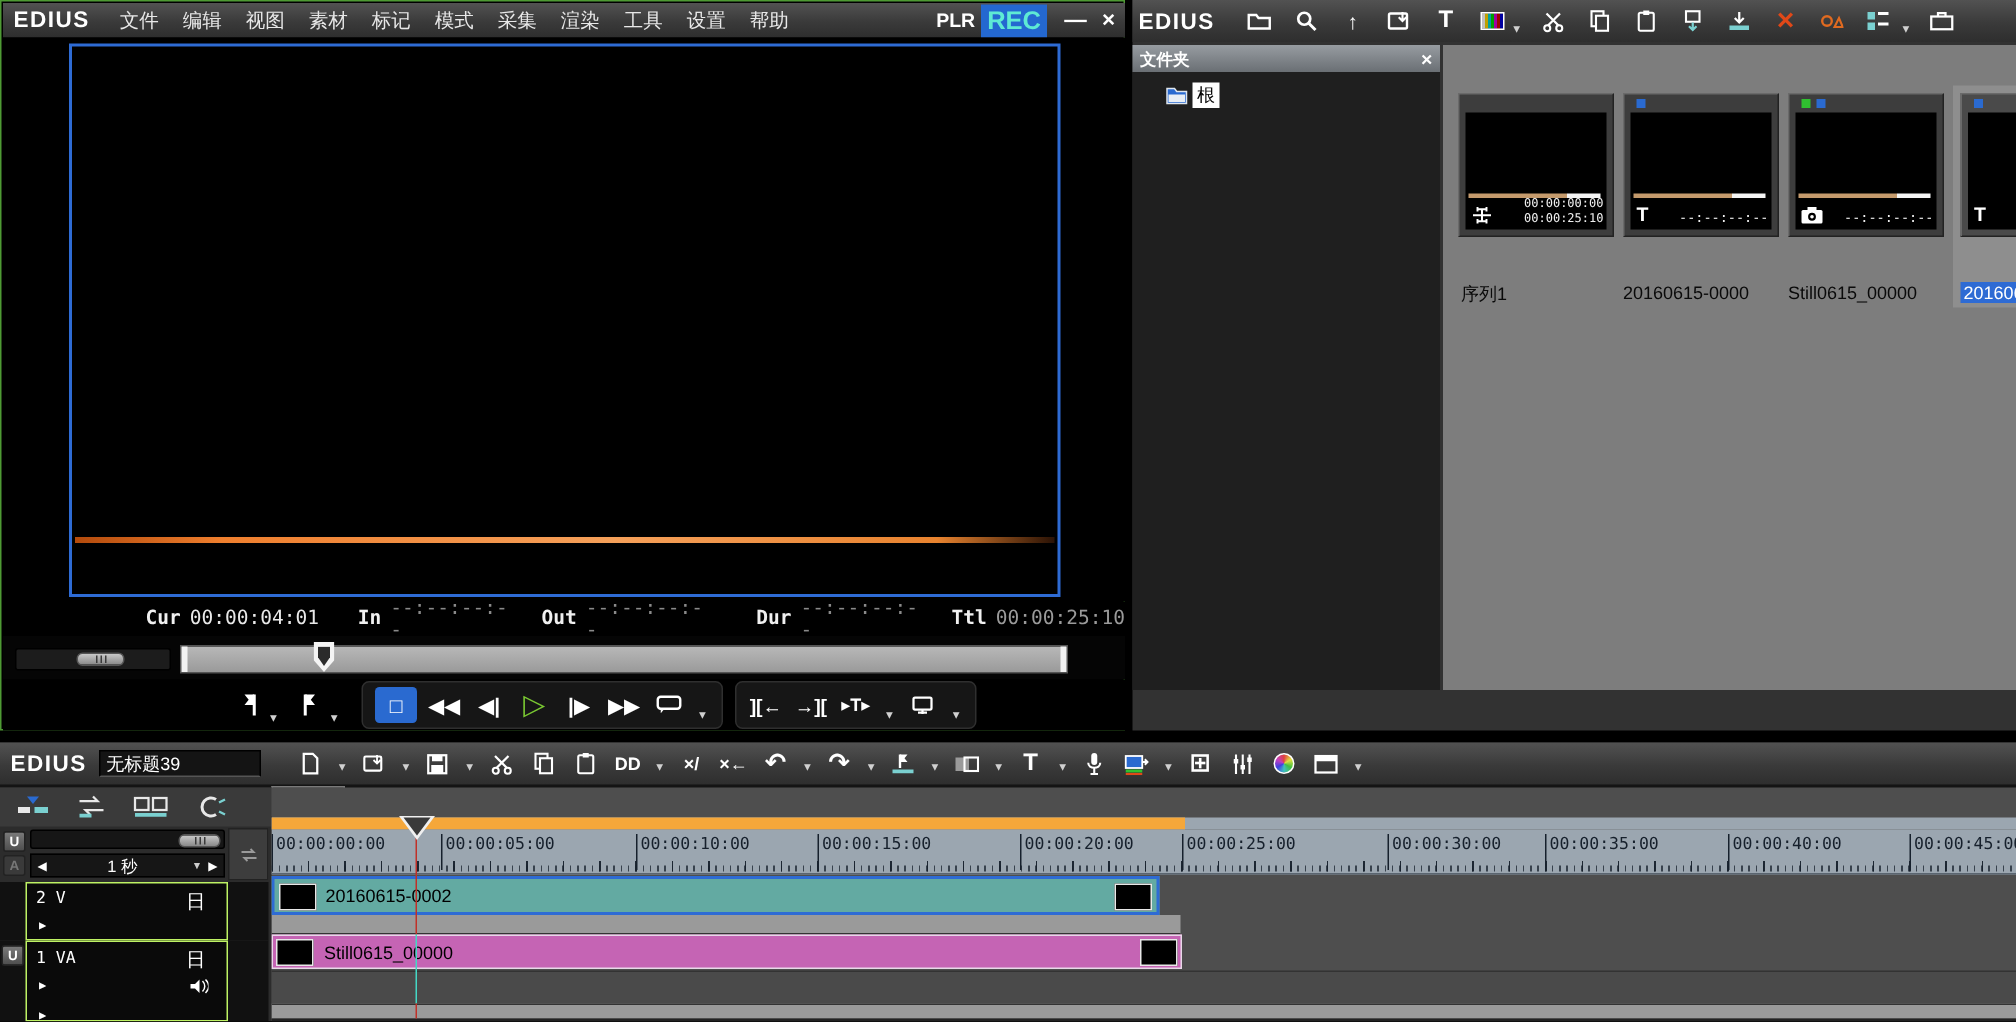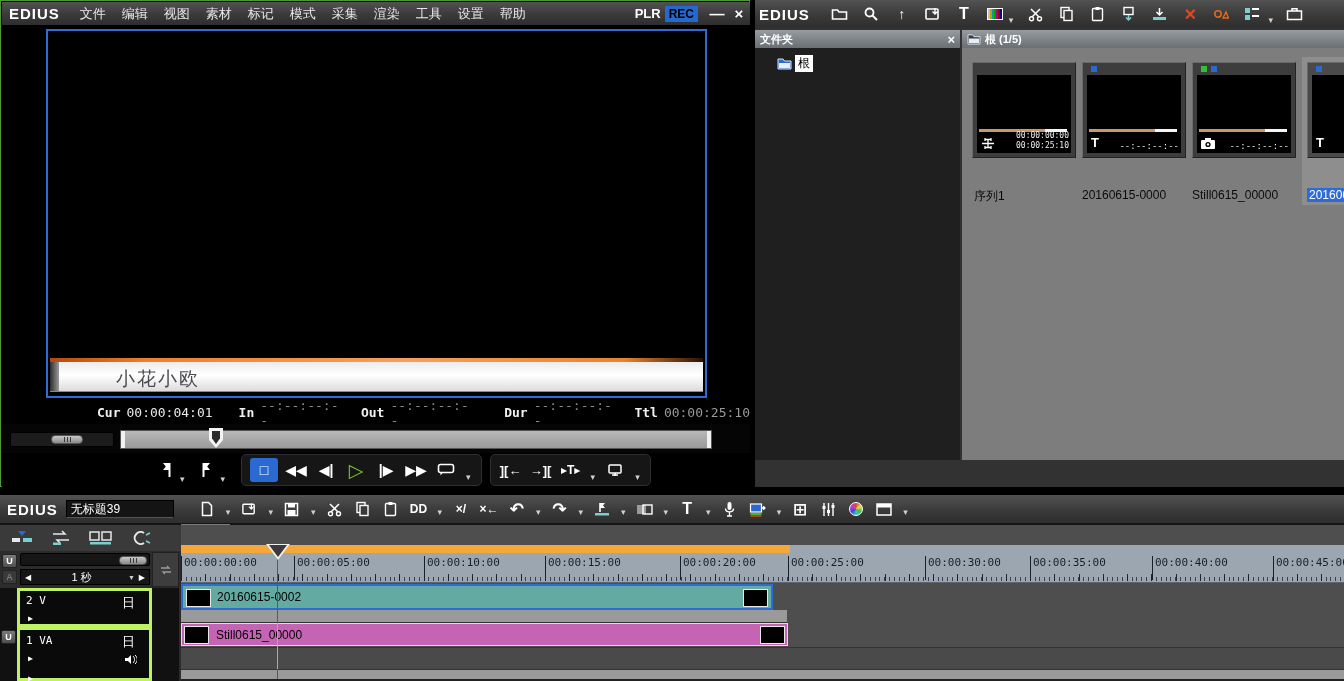--- a/index.html
+++ b/index.html
@@ -11,21 +11,21 @@
 
   
   .toolbar-grad { background:linear-gradient(#525252,#3a3a3a 55%,#2e2e2e); }
   .logo { color:#fff; font-weight:bold; font-size:15px; letter-spacing:1px; }
 
   
   .player { left:0; top:0; width:750px; height:487px; border:1px solid #4e9a34; background:#000; }
   .menubar { left:1px; top:1px; width:748px; height:23px; display:flex; align-items:center; }
   .menu-item { color:#e8e8e8; font-size:13px; padding:2px 8px; cursor:default; }
   .plr { color:#fff; font-weight:bold; font-size:13px; }
-  .rec { background:#2468d0; color:#000000; font-weight:bold; font-size:12px; padding:1px 4px; margin-left:4px; }
+  .rec { background:#2468d0; color:#5eead4; font-weight:bold; font-size:17px; padding:1px 4px; margin-left:4px; }
   .winbtn { color:#fff; font-size:15px; width:22px; text-align:center; font-weight:bold; }
   .preview { left:1px; top:24px; width:748px; height:376px; background:#000; }
   .vframe { position:absolute; left:44px; top:4px; width:661px; height:369px; border:2px solid #2e6bd4; }
   .banner { position:absolute; left:2px; bottom:2px; width:653px; height:36px; }
   .banner-orange { height:4px; background:linear-gradient(to right,#b34a0c,#ef7f2e 15%,#f5a05a 55%,#e8832f 88%,#2a1205); }
   .banner-body { position:relative; height:30px; background:linear-gradient(#ececec,#ffffff 45%,#dcdcdc); border-bottom:1px solid #8a8a8a; }
   .banner-edge { position:absolute; left:0; top:0; width:9px; height:100%; background:linear-gradient(to right,#2c2c2c,#9a9a9a); }
   .banner-text { position:absolute; left:66px; top:4px; font-size:19px; color:#4a4a50; letter-spacing:2px; font-family:"Liberation Serif","DejaVu Serif",serif; }
   .tcbar { left:1px; top:400px; width:748px; height:23px; background:#000; display:flex; align-items:center; font-size:13px; }
   .tclabel { color:#f0f0f0; font-weight:bold; }
@@ -78,21 +78,21 @@
   .tl-toolbar { display:flex; align-items:center; gap:6px; margin-left:22px; }
   .tl-tabrow { left:0; top:28px; width:1344px; height:22px; background:#141414; }
   .seq-tab { position:absolute; left:181px; top:1px; height:20px; background:#4a4a4a; border:1px solid #7a7a7a; border-bottom:none; color:#fff; font-size:12px; padding:1px 8px; }
   .tl-left { left:0; top:30px; width:181px; height:156px; background:#2c2c2c; }
   .mode-row { position:absolute; left:0; top:0; width:181px; height:26px; background:#3a3a3a; display:flex; align-items:center; gap:16px; padding-left:10px; }
   .hdr-btn { position:absolute; width:15px; height:14px; background:linear-gradient(#7a7a7a,#4e4e4e); border:1px solid #222; border-radius:2px; color:#fff; font-size:9px; font-weight:bold; text-align:center; line-height:12px; }
   .hdr-btn.dis { background:#3a3a3a; color:#777; }
   .hdr-slider { position:absolute; left:20px; top:28px; width:130px; height:13px; background:#161616; border:1px solid #000; border-radius:2px; }
   .hdr-slider .mini-handle { left:98px; width:28px; }
   .zoom-ctl { position:absolute; left:20px; top:44px; width:130px; height:16px; background:#161616; border:1px solid #000; display:flex; align-items:center; color:#fff; font-size:11px; }
-  .track { position:absolute; left:17px; width:135px; background:#0a0a0a; border:3px solid #bef264; color:#fff; font-size:11px; font-family:"DejaVu Sans Mono",monospace; }
+  .track { position:absolute; left:17px; width:135px; background:#0a0a0a; border:1px solid #bef264; color:#fff; font-size:11px; font-family:"DejaVu Sans Mono",monospace; }
   .sidecol { position:absolute; background:#111; }
   .expand { color:#fff; font-size:8px; position:absolute; }
   .filmicon { position:absolute; right:14px; top:3px; font-size:13px; color:#fff; font-weight:normal; }
   .tl-main { left:181px; top:30px; width:1163px; height:156px; background:#4e4e4e; overflow:hidden; }
   .ovbar { position:absolute; left:0; top:20px; width:1163px; height:8px; background:#9ba6b0; }
   .ovbar-orange { position:absolute; left:0; top:0; width:609px; height:8px; background:#f5a73a; }
   .ruler { position:absolute; left:0; top:28px; width:1163px; height:30px; background:#9ba6b0; border-bottom:1px solid #5a6570; }
   .ruler .minor { position:absolute; left:0; bottom:1px; width:100%; height:4px;
      background-image:repeating-linear-gradient(to right,rgba(22,32,44,.75) 0 1px,transparent 1px 4.85px); }
   .ruler .secs { position:absolute; left:0; bottom:1px; width:100%; height:7px;
@@ -132,24 +132,20 @@
       <span class="plr">PLR</span>
       <span class="rec">REC</span>
       <span class="winbtn" style="margin-left:8px">—</span>
       <span class="winbtn">×</span>
     </div>
 
     <div class="abs preview">
       <div class="vframe">
         <div class="banner">
           <div class="banner-orange"></div>
-          <div class="banner-body">
-            <div class="banner-edge"></div>
-            <div class="banner-text">小花小欧</div>
-          </div>
         </div>
       </div>
     </div>
 
     <div class="abs tcbar mono">
       <span class="tclabel" style="margin-left:95px">Cur</span>
       <span class="tcval">00:00:04:01</span>
       <span class="tclabel" style="margin-left:26px">In</span>
       <span class="tcdash">--:--:--:--</span>
       <span class="tclabel" style="margin-left:22px">Out</span>
@@ -316,27 +312,20 @@
           <svg class="glyph" width="15" height="13" viewBox="0 0 15 13">
               <path d="M1 2h5l1.5 2H14v8H1z" fill="#2a6ad0" stroke="#dfe6ee" stroke-width="1"></path>
               <rect x="2" y="6" width="11" height="5" fill="#e8eef5"></rect>
             </svg>
           <span class="tree-label">根</span>
         </div>
       </div>
     </div>
 
     <div class="abs bin-content">
-      <div class="panel-hdr">
-        <svg class="glyph" width="14" height="12" viewBox="0 0 15 13" style="margin-right:4px">
-            <path d="M1 2h5l1.5 2H14v8H1z" fill="#384048" stroke="#dfe6ee" stroke-width="1"></path>
-            <rect x="2" y="6" width="11" height="5" fill="#e8eef5"></rect>
-          </svg>
-        <span>根 (1/5)</span>
-      </div>
 
       <div class="card" style="left:10px">
         <div class="screen-thumb">
           <div class="thumb-line" style="width:88px"></div>
           <svg class="glyph thumb-icn" width="16" height="13" viewBox="0 0 16 13" style="left:3px">
               <path d="M2 6.5h12M5 2.5h6M5 10.5h6M8 2.5v8M5 1v3M11 1v3M5 9v3M11 9v3" stroke="#fff" stroke-width="1.3"></path>
             </svg>
           <div class="thumb-tc mono">
             <div>00:00:00:00</div>
             <div>00:00:25:10</div>

